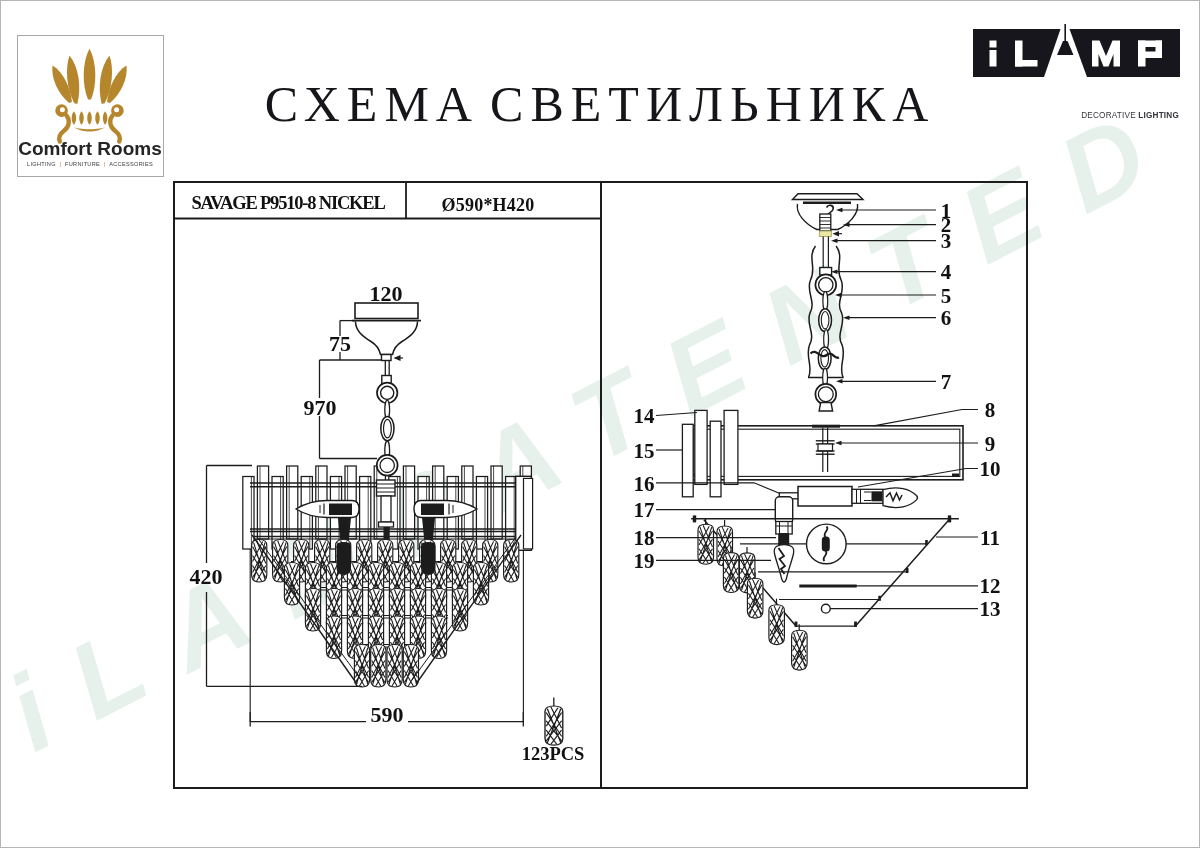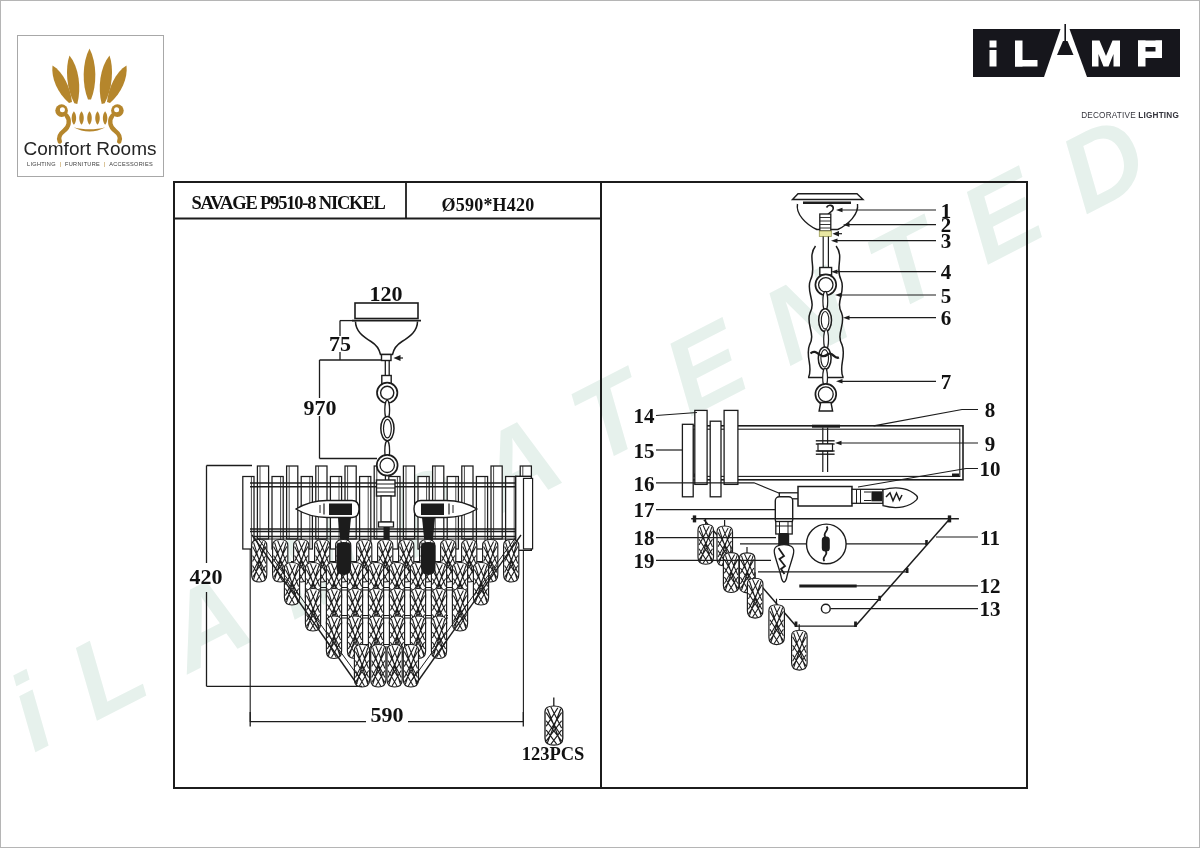--- a/index.html
+++ b/index.html
@@ -9,20 +9,22 @@
       font-family:"Liberation Sans",sans-serif;font-weight:bold;font-style:italic;
       font-size:108px;color:#e6f1ec;letter-spacing:39px;white-space:nowrap;line-height:0;}
 </style></head>
 <body>
 <div id="page">
 
 <div id="border"></div>
 
 <div id="wm">iLAMPATENTED</div>
 
+<div style="position:absolute;left:0;top:75px;width:1200px;text-align:center;
+     font-family:'Liberation Serif',serif;font-size:50px;letter-spacing:7px;color:#16161a;">СХЕМА СВЕТИЛЬНИКА</div>
 
 <div style="position:absolute;left:17px;top:35px;width:145px;height:140px;border:1px solid #a8a8a8;background:#fff;"></div>
 
 <svg style="position:absolute;left:17px;top:38px;" width="146" height="120" viewBox="0 0 146 120">
       <path d="M72.5,10.5 C80,25 80,47 74,61.5 L71,61.5 C65,47 65,25 72.5,10.5 Z" fill="#b5862c"></path>
 <path d="M52.5,17.5 C62,29 64.5,50 60.3,66 L57.3,65.2 C49.5,51 48,30 52.5,17.5 Z" fill="#b5862c"></path>
 <path d="M92.5,17.5 C83,29 80.5,50 84.7,66 L87.7,65.2 C95.5,51 97,30 92.5,17.5 Z" fill="#b5862c"></path>
 <path d="M35.5,27.5 C46.5,34 53.5,50 55,64 L52,65 C40.5,55 34,40 35.5,27.5 Z" fill="#b5862c"></path>
 <path d="M109.5,27.5 C98.5,34 91.5,50 90,64 L93,65 C104.5,55 111,40 109.5,27.5 Z" fill="#b5862c"></path>
 <circle cx="44.6" cy="72.6" r="6.3" fill="#b5862c"></circle>
@@ -33,21 +35,21 @@
 <path d="M95.5,77.5 C91.5,82.5 93,89 98,92.8 C102.5,96.3 104,99.5 102.2,103.5" fill="none" stroke="#b5862c" stroke-width="4.4" stroke-linecap="round"></path>
 <path d="M56.9,73.2 C59.9,76.5 59.9,83.5 56.9,86.8 C53.9,83.5 53.9,76.5 56.9,73.2 Z" fill="#b5862c"></path>
 <path d="M64.5,73.2 C67.5,76.5 67.5,83.5 64.5,86.8 C61.5,83.5 61.5,76.5 64.5,73.2 Z" fill="#b5862c"></path>
 <path d="M72.5,73.2 C75.5,76.5 75.5,83.5 72.5,86.8 C69.5,83.5 69.5,76.5 72.5,73.2 Z" fill="#b5862c"></path>
 <path d="M80.5,73.2 C83.5,76.5 83.5,83.5 80.5,86.8 C77.5,83.5 77.5,76.5 80.5,73.2 Z" fill="#b5862c"></path>
 <path d="M88.1,73.2 C91.1,76.5 91.1,83.5 88.1,86.8 C85.1,83.5 85.1,76.5 88.1,73.2 Z" fill="#b5862c"></path>
 <path d="M56.5,89.2 C66.5,92 78.5,92 88.5,89.2 C78.5,94.8 66.5,94.8 56.5,89.2 Z" fill="#b5862c"></path>
     </svg>
 
 <div style="position:absolute;left:17px;top:138px;width:146px;text-align:center;font-size:19px;
-     color:#252525;letter-spacing:0px;">Comfort Rooms</div>
+     color:#252525;letter-spacing:0px;font-weight:bold;">Comfort Rooms</div>
 
 <div style="position:absolute;left:17px;top:160.5px;width:146px;text-align:center;font-size:5.6px;
      color:#3a3a3a;letter-spacing:0.3px;">LIGHTING&nbsp; <span style="color:#b5872d">|</span> &nbsp;FURNITURE&nbsp; <span style="color:#b5872d">|</span> &nbsp;ACCESSORIES</div>
 
 <svg style="position:absolute;left:973px;top:24px;overflow:visible;" width="207" height="53" viewBox="0 -5 207 53">
       <rect x="0" y="0" width="207" height="48" fill="#16161c"></rect>
 <line x1="92.2" y1="-5" x2="92.2" y2="0" stroke="#16161c" stroke-width="1.6"></line>
 <polygon points="87.5,0 96.5,0 114,48 71,48" fill="white"></polygon>
 <line x1="92.2" y1="0" x2="92.2" y2="13" stroke="#16161c" stroke-width="1.6"></line>
 <polygon points="90,12 94.5,12 100.5,26 84,26" fill="#16161c"></polygon>

